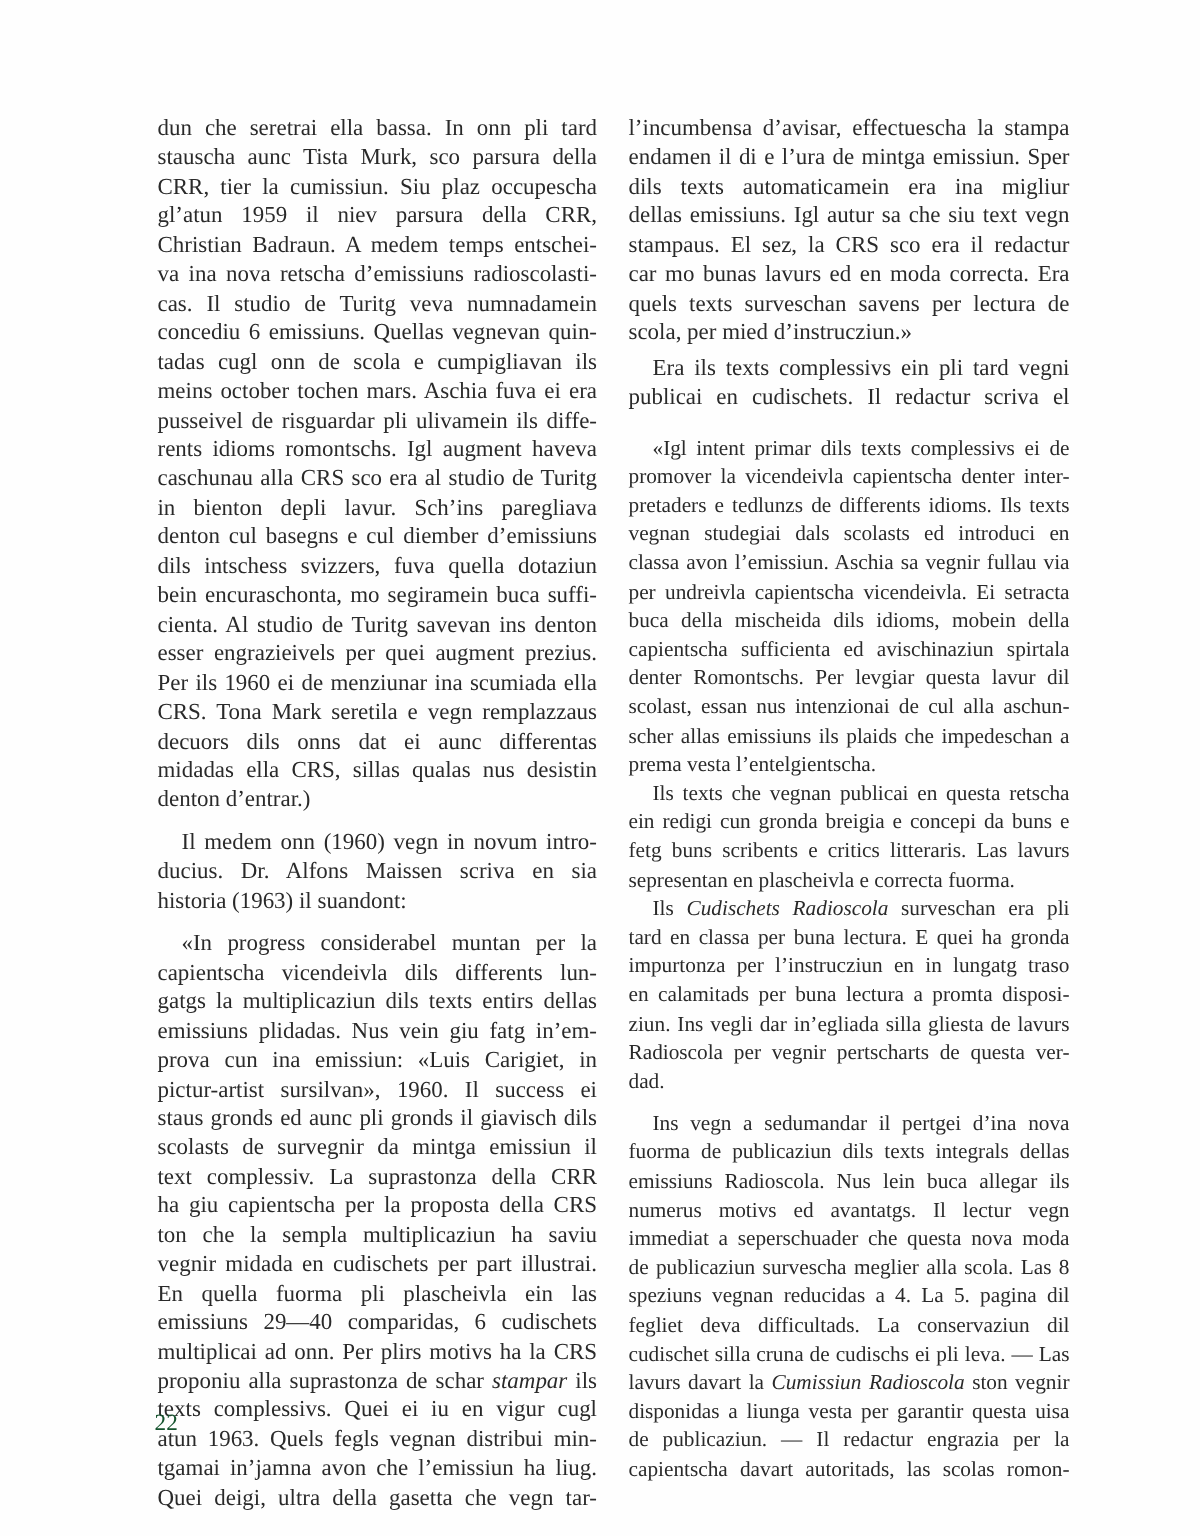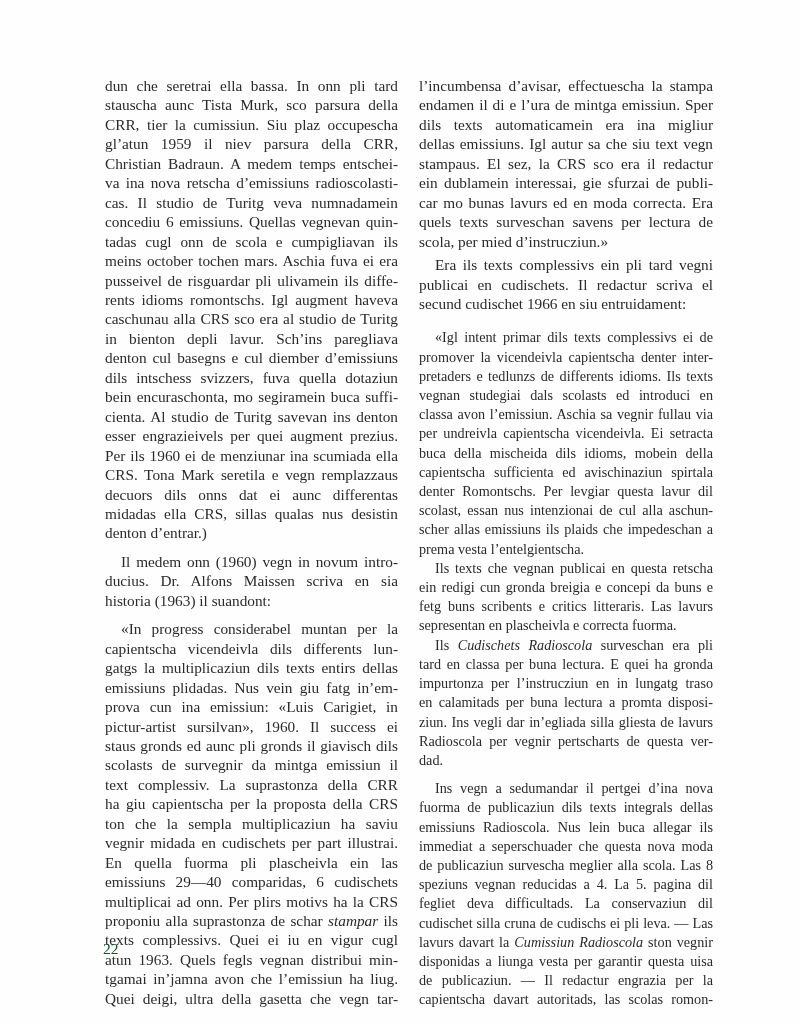--- a/index.html
+++ b/index.html
@@ -93,29 +93,27 @@
       </p>
   </div>
 
   <div class="col right">
     <p id="rq1">
         <span class="line">l’incumbensa d’avisar, effectuescha la stampa</span>
         <span class="line">endamen il di e l’ura de mintga emissiun. Sper</span>
         <span class="line">dils texts automaticamein era ina migliur</span>
         <span class="line">dellas emissiuns. Igl autur sa che siu text vegn</span>
         <span class="line">stampaus. El sez, la CRS sco era il redactur</span>
-        <span class="line">ein dublamein interessai, gie sfurzai de publi-</span>
         <span class="line">car mo bunas lavurs ed en moda correcta. Era</span>
         <span class="line">quels texts surveschan savens per lectura de</span>
         <span class="line last">scola, per mied d’instrucziun.»</span>
       </p>
     <p class="gapsm" id="rp3">
         <span class="line ind">Era ils texts complessivs ein pli tard vegni</span>
         <span class="line">publicai en cudischets. Il redactur scriva el</span>
-        <span class="line last">secund cudischet 1966 en siu entruidament:</span>
       </p>
     <div class="quote">
       <p class="bigapp" id="rq2a">
           <span class="line ind">«Igl intent primar dils texts complessivs ei de</span>
           <span class="line">promover la vicendeivla capientscha denter inter-</span>
           <span class="line">pretaders e tedlunzs de differents idioms. Ils texts</span>
           <span class="line">vegnan studegiai dals scolasts ed introduci en</span>
           <span class="line">classa avon l’emissiun. Aschia sa vegnir fullau via</span>
           <span class="line">per undreivla capientscha vicendeivla. Ei setracta</span>
           <span class="line">buca della mischeida dils idioms, mobein della</span>
@@ -137,20 +135,21 @@
           <span class="line">impurtonza per l’instrucziun en in lungatg traso</span>
           <span class="line">en calamitads per buna lectura a promta disposi-</span>
           <span class="line">ziun. Ins vegli dar in’egliada silla gliesta de lavurs</span>
           <span class="line">Radioscola per vegnir pertscharts de questa ver-</span>
           <span class="line last">dad.</span>
         </p>
       <p class="gap" id="rq2d">
           <span class="line ind">Ins vegn a sedumandar il pertgei d’ina nova</span>
           <span class="line">fuorma de publicaziun dils texts integrals dellas</span>
           <span class="line">emissiuns Radioscola. Nus lein buca allegar ils</span>
+          <span class="line">numerus motivs ed avantatgs. Il lectur vegn</span>
           <span class="line">immediat a seperschuader che questa nova moda</span>
           <span class="line">de publicaziun survescha meglier alla scola. Las 8</span>
           <span class="line">speziuns vegnan reducidas a 4. La 5. pagina dil</span>
           <span class="line">fegliet deva difficultads. La conservaziun dil</span>
           <span class="line">cudischet silla cruna de cudischs ei pli leva. — Las</span>
           <span class="line"><span>lavurs davart la </span><em>Cumissiun Radioscola</em><span> ston vegnir</span></span>
           <span class="line">disponidas a liunga vesta per garantir questa uisa</span>
           <span class="line">de publicaziun. — Il redactur engrazia per la</span>
           <span class="line">capientscha davart autoritads, las scolas romon-</span>
         </p>

